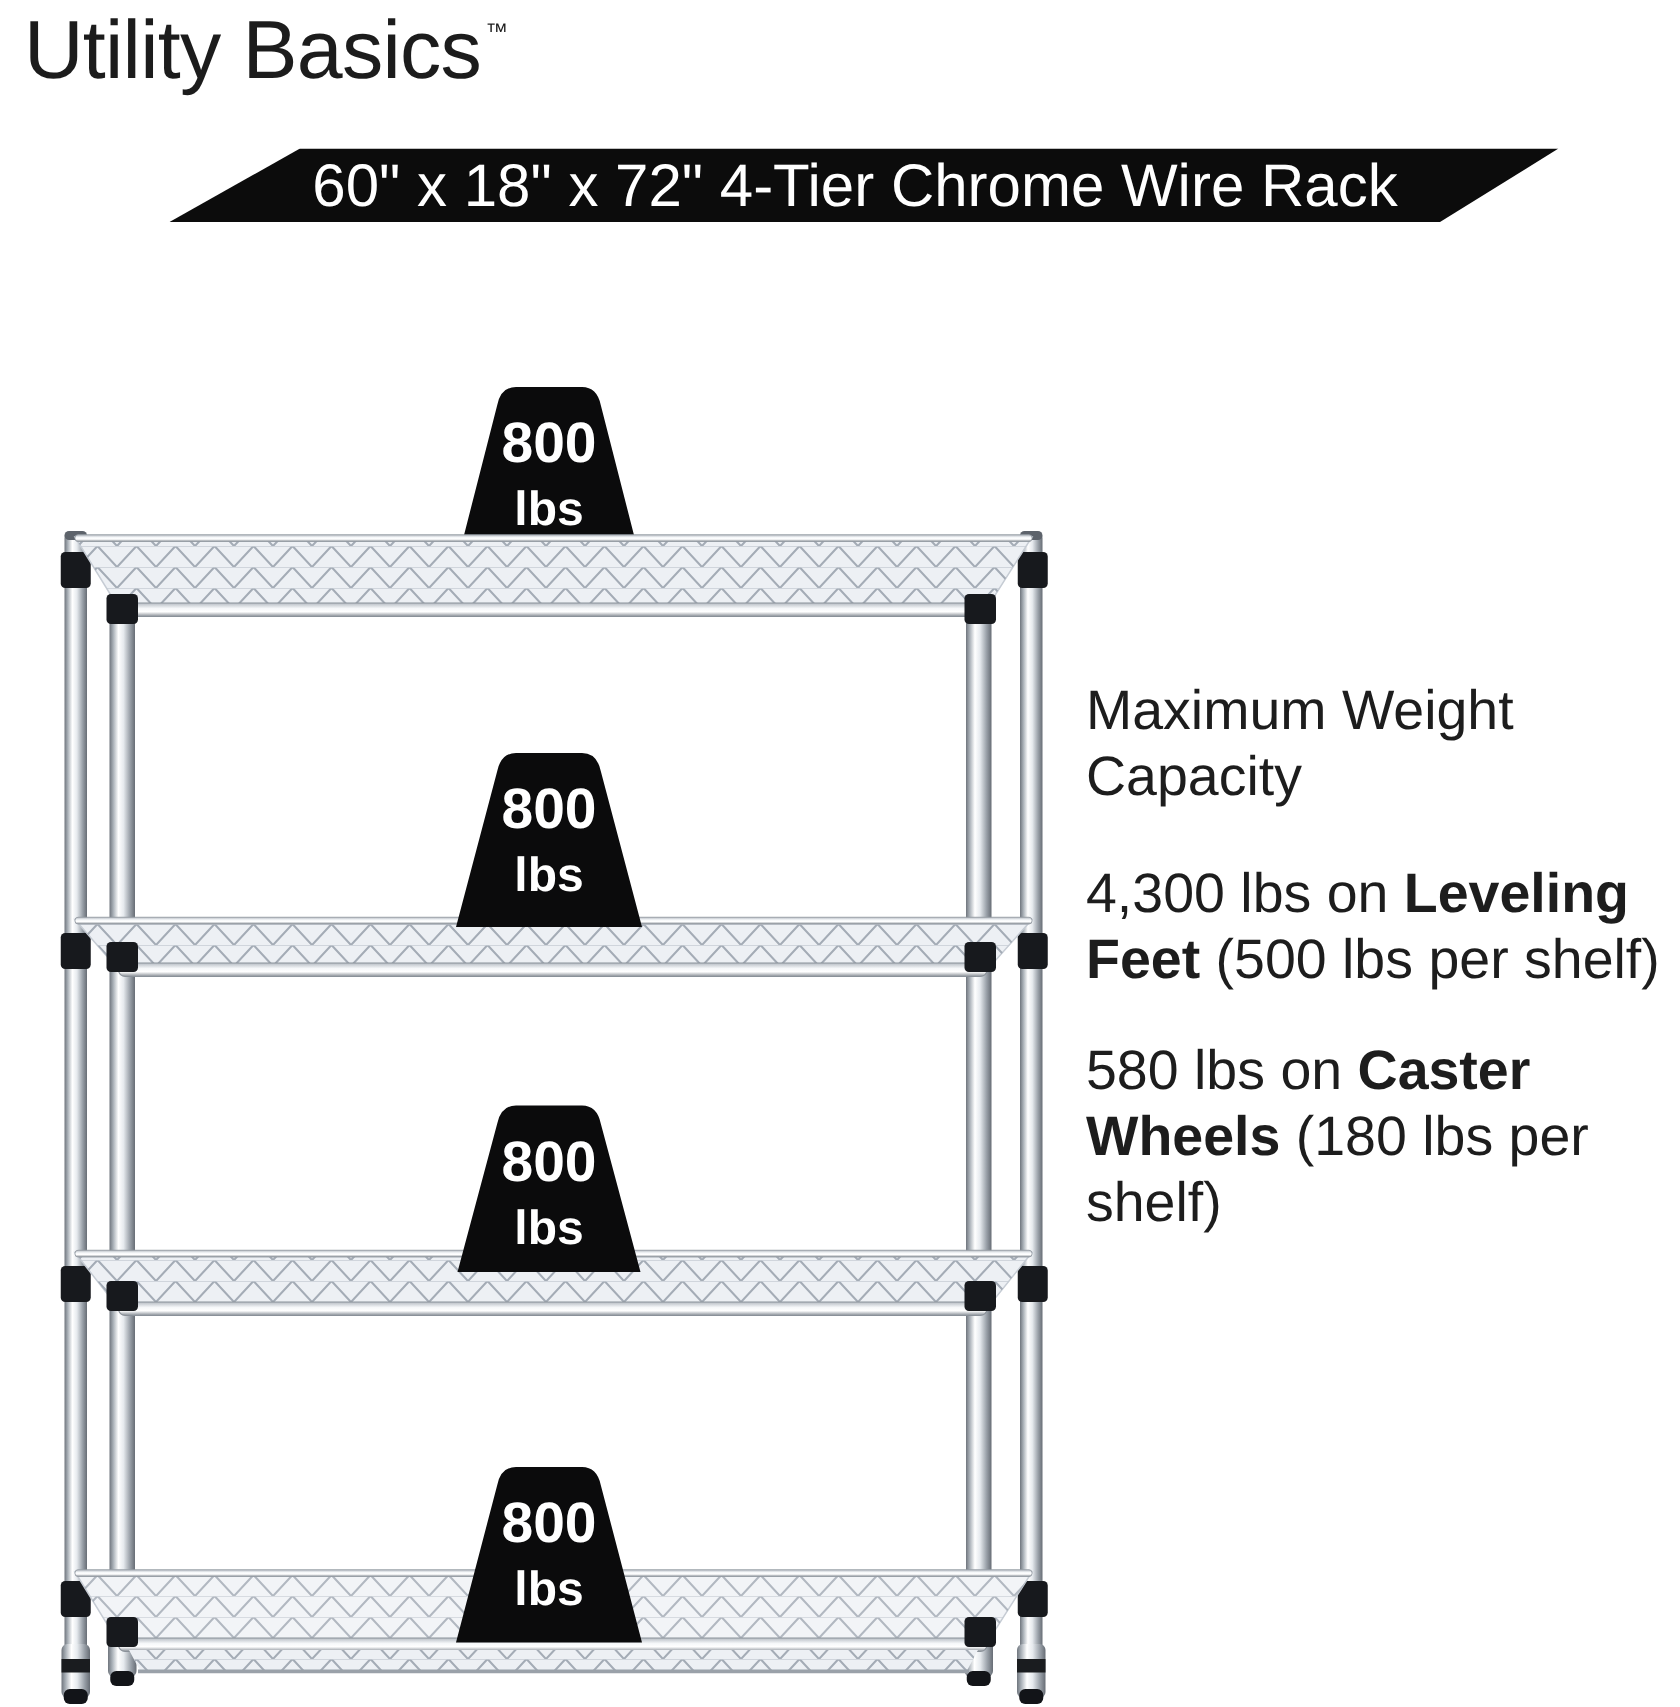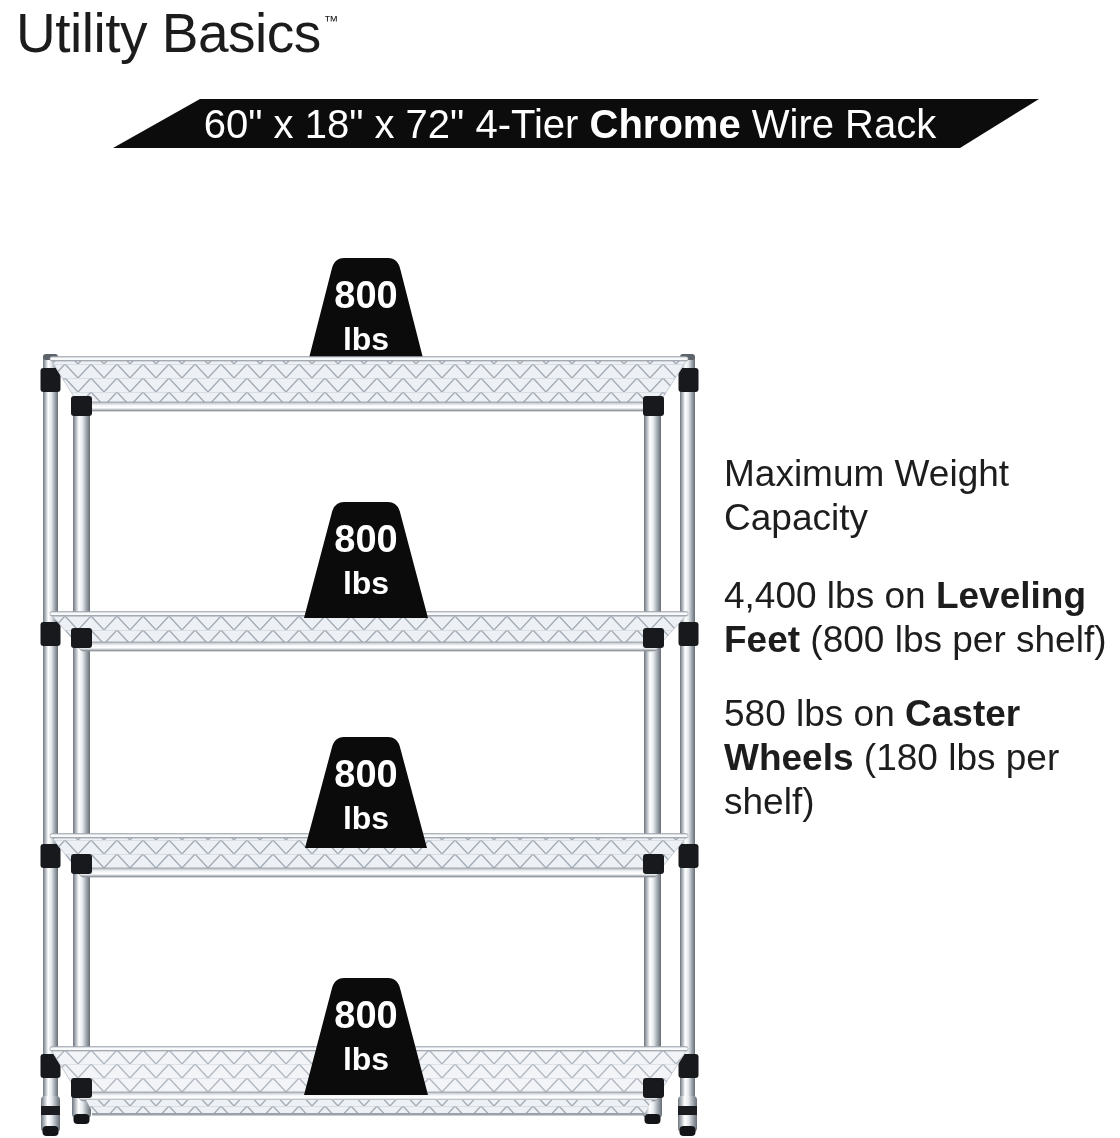--- a/index.html
+++ b/index.html
@@ -17,21 +17,21 @@
   
   .banner{position:absolute;left:0;top:90px;width:1120px;height:70px;}
   .banner-shape{
     position:absolute;inset:0;background:#0c0c0c;
     clip-path:polygon(200px 9px,1039px 9px,960px 58px,113px 58px);
   }
   .banner-text{
     position:absolute;left:130px;top:9px;width:880px;height:49px;line-height:50px;
     text-align:center;color:#ffffff;font-size:40px;white-space:nowrap;
   }
-  .banner-text b{font-weight:700;}
+  .banner-text b{font-weight:400;}
   
   svg.rack{position:absolute;left:0;top:0;z-index:1;}
   .badge-num{font:700 38px "Liberation Sans","DejaVu Sans",sans-serif;fill:#ffffff;}
   .badge-unit{font:700 32px "Liberation Sans","DejaVu Sans",sans-serif;fill:#ffffff;}
   
   .info{
     position:absolute;left:724px;top:452px;width:404px;z-index:2;
     font-size:37px;line-height:44px;color:#1d1d1d;
   }
   .info h2{margin:0 0 34px 0;font-size:37px;line-height:44px;font-weight:400;}
@@ -176,15 +176,15 @@
     <rect x="643" y="628" width="21" height="20" rx="3"></rect>
     <rect x="71" y="854" width="21" height="20" rx="3"></rect>
     <rect x="643" y="854" width="21" height="20" rx="3"></rect>
     <rect x="71" y="1078" width="21" height="20" rx="3"></rect>
     <rect x="643" y="1078" width="21" height="20" rx="3"></rect>
   </g>
 </svg>
 
 <aside class="info">
   <h2>Maximum Weight Capacity</h2>
-  <p><span>4,400 lbs on </span><strong>Leveling Feet</strong><span> (800 lbs per shelf)</span></p>
+  <p><span>4,300 lbs on </span><strong>Leveling Feet</strong><span> (500 lbs per shelf)</span></p>
   <p><span>580 lbs on </span><strong>Caster Wheels</strong><span> (180 lbs per shelf)</span></p>
 </aside>
 
 </body></html>

